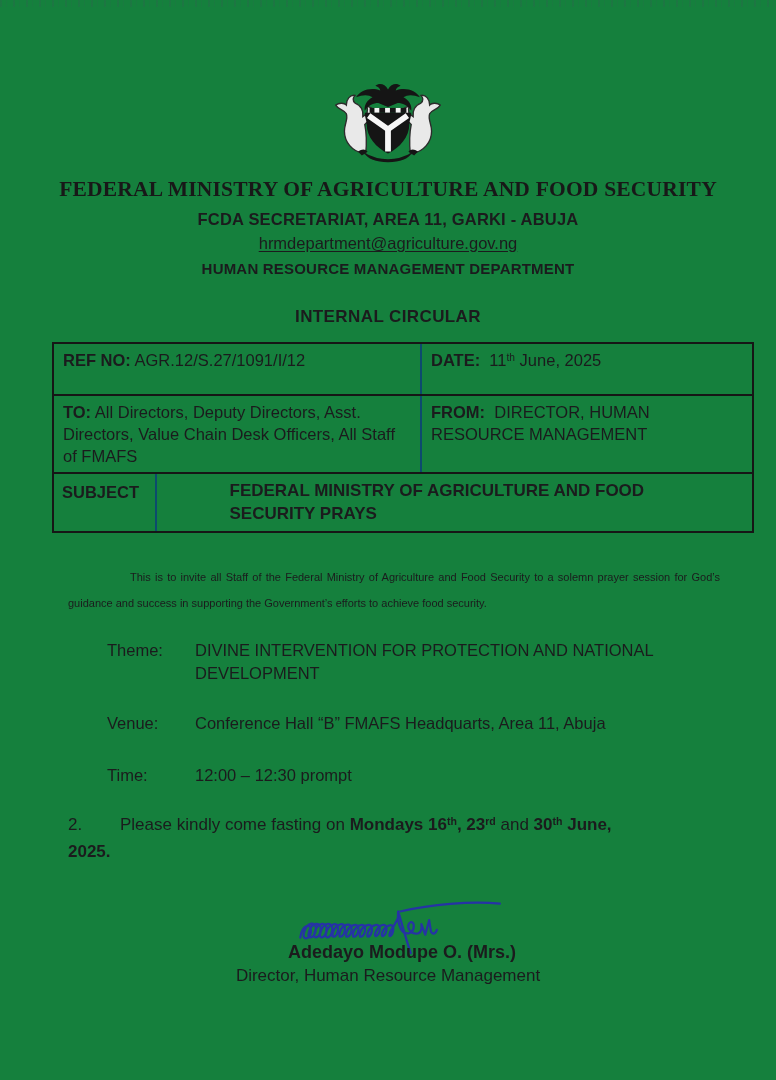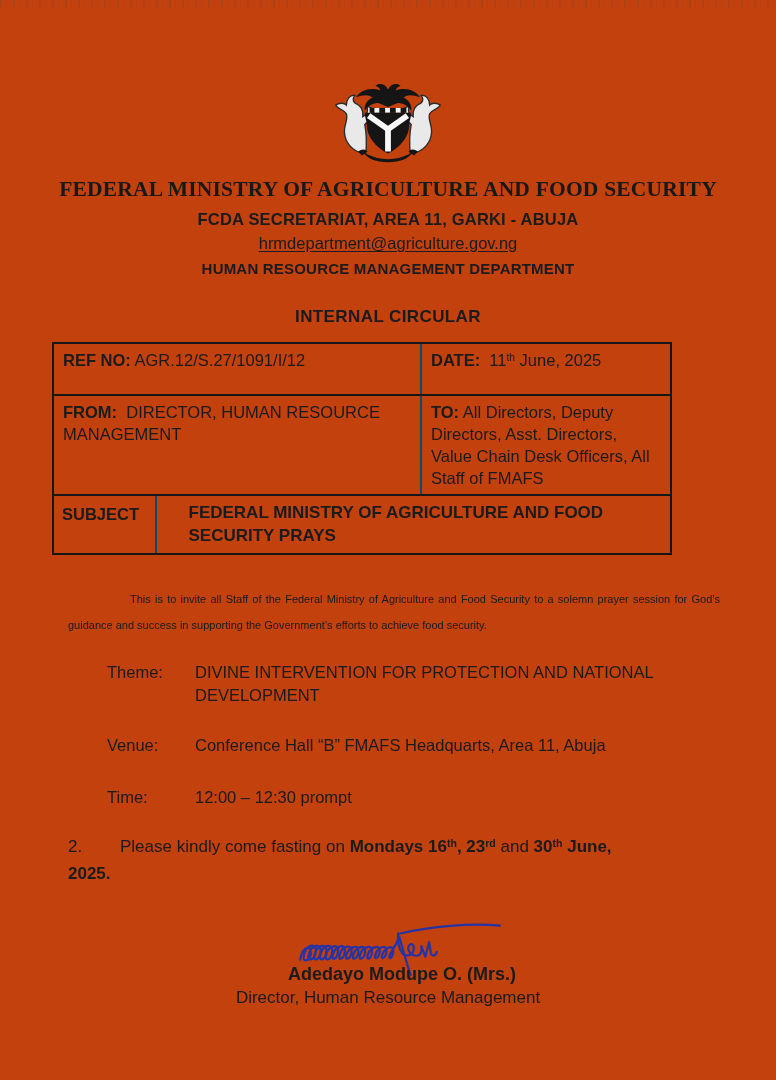--- a/index.html
+++ b/index.html
@@ -1,21 +1,21 @@
 <!DOCTYPE html>
 <html><head>
 <meta charset="utf-8">
 <style>
   * { box-sizing: border-box; }
   html,body { margin:0; padding:0; background:#d9d9d9; }
   .page {
     position: relative;
     width: 776px; height: 1080px;
     margin: 0 auto;
-    background: #c2410c;
+    background: #15803d;
     color: #1b1b1d;
     font-family: "Liberation Sans", sans-serif;
     overflow: hidden;
   }
   
   .scan-strip {
     position:absolute; top:0; left:0; right:0; height:7px;
     background: repeating-linear-gradient(90deg,
       rgba(70,70,95,.30) 0 2px, rgba(0,0,0,0) 2px 6px,
       rgba(70,70,95,.16) 6px 7px, rgba(0,0,0,0) 7px 13px);
@@ -28,21 +28,21 @@
     font-weight:bold; font-size:21.5px; letter-spacing:.2px;
     margin-top:9px; color:#181818;
   }
   .address { font-weight:bold; font-size:16.5px; margin-top:8px; letter-spacing:.2px; }
   .email-line { margin-top:5px; font-size:16.5px; }
   .email-line a { color:#1b1b1d; text-decoration:underline; text-underline-offset:2px; }
   .department { font-weight:bold; font-size:15px; margin-top:7px; letter-spacing:.2px; }
   .doc-title { text-align:center; font-weight:bold; font-size:17px; margin-top:30px; letter-spacing:.4px; }
 
   .meta-table {
-    width:620px; margin:15px 0 0 52px;
+    width:702px; margin:15px 0 0 52px;
     border:2px solid #161616; font-size:16.5px;
   }
   .mrow { display:grid; }
   .mrow + .mrow { border-top:2px solid #161616; }
   .row-cols { grid-template-columns:366px 1fr; }
   .row-subject { grid-template-columns:101px 1fr; }
   .mcell { padding:5px 9px; line-height:22px; }
   .mcell + .mcell { border-left:2px solid #0c4a6e; }
   .cell-ref, .cell-date { min-height:50px; }
   .cell-to { min-height:74px; }
@@ -118,27 +118,27 @@
       <div class="mcell cell-ref">
         <span class="lbl">REF NO:</span>
         <span>AGR.12/S.27/1091/I/12</span>
       </div>
       <div class="mcell cell-date">
         <span class="lbl">DATE:</span>&nbsp;
         <span><span>11</span><span class="sup">th</span><span> June, 2025</span></span>
       </div>
     </div>
     <div class="mrow row-cols">
+      <div class="mcell cell-to">
+        <span class="lbl">TO:</span>
+        <span>All Directors, Deputy Directors, Asst. Directors, Value Chain Desk Officers, All Staff of FMAFS</span>
+      </div>
       <div class="mcell cell-from">
         <span class="lbl">FROM:</span>&nbsp;
         <span>DIRECTOR, HUMAN RESOURCE MANAGEMENT</span>
-      </div>
-      <div class="mcell cell-to">
-        <span class="lbl">TO:</span>
-        <span>All Directors, Deputy Directors, Asst. Directors, Value Chain Desk Officers, All Staff of FMAFS</span>
       </div>
     </div>
     <div class="mrow row-subject">
       <div class="mcell cell-subject-label">SUBJECT</div>
       <div class="mcell cell-subject-value">
         <div class="inner">FEDERAL MINISTRY OF AGRICULTURE AND FOOD SECURITY PRAYS</div>
       </div>
     </div>
   </div>
 

